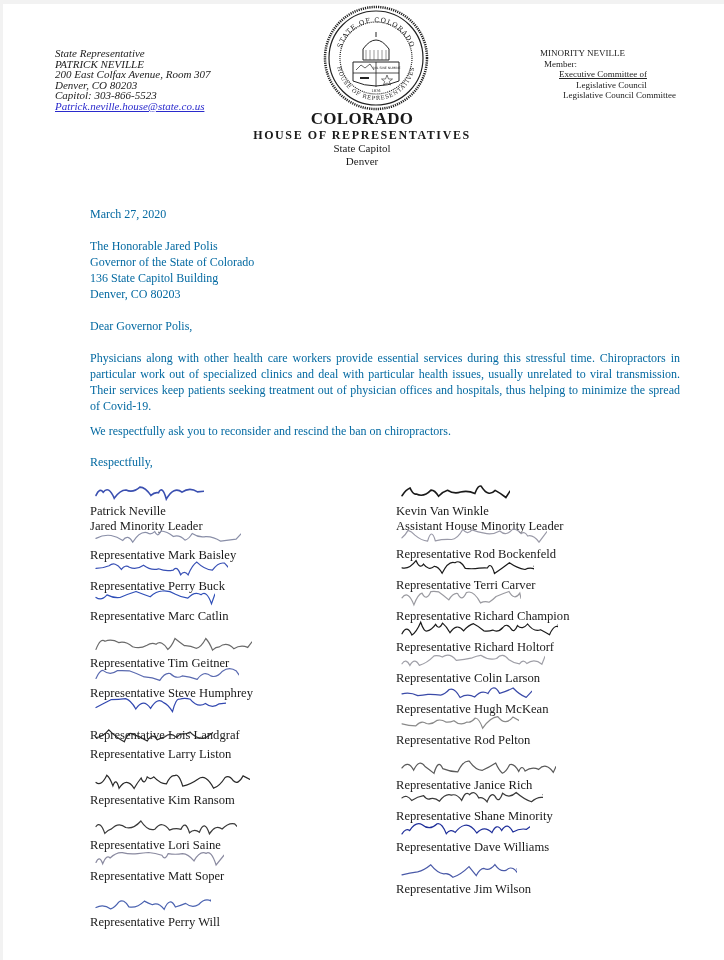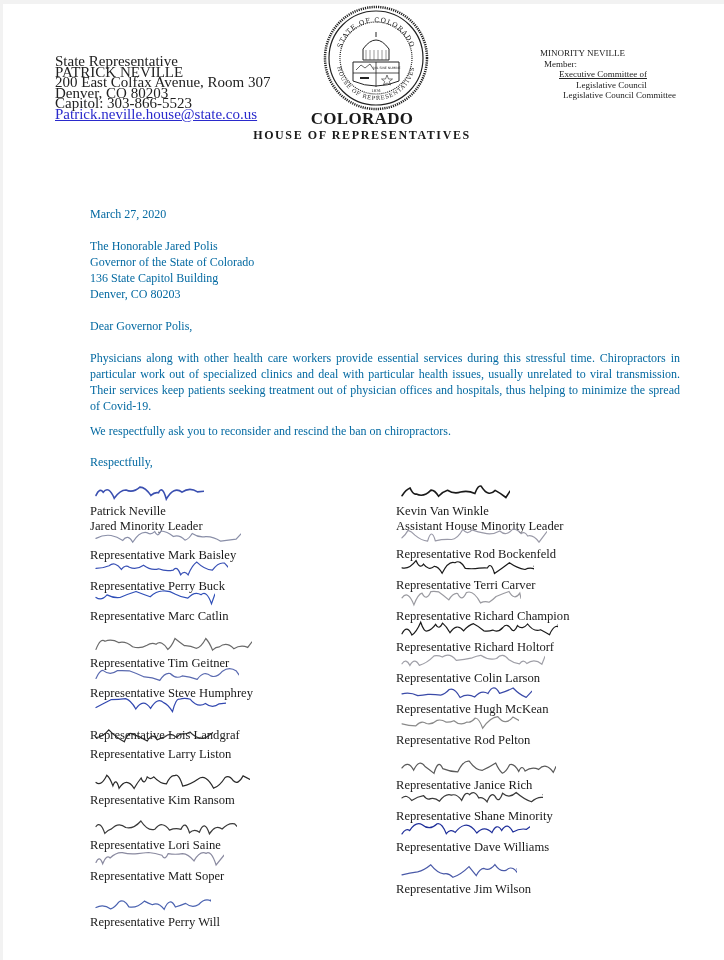--- a/index.html
+++ b/index.html
@@ -9,21 +9,21 @@
       font-family: "Liberation Serif", "DejaVu Serif", serif;
       color: #1a1a1a;
       position: relative;
     }
     .page {
       position: absolute; left: 3px; top: 4px; width: 721px; height: 956px;
       background: #ffffff;
     }
     .abs { position: absolute; }
     .lh-left {
-      left: 55px; top: 56px; font-size: 15px; line-height: 10.6px; color: #222;
+      left: 55px; top: 48px; font-size: 11px; line-height: 10.6px; color: #222; font-style: italic;
     }
     .lh-left .email { color: #2a2acc; text-decoration: underline; }
     .lh-right {
       left: 540px; top: 48px; font-size: 9px; line-height: 10.6px; color: #222;
     }
     .lh-right .ind1 { padding-left: 4px; }
     .lh-right .ind2 { padding-left: 19px; text-decoration: underline; }
     .lh-right .ind3 { padding-left: 36px; }
     .lh-right .ind4 { padding-left: 23px; }
     .seal { left: 323px; top: 5px; width: 106px; height: 106px; }
@@ -95,20 +95,22 @@
     <text x="64" y="64" font-size="3.2" fill="#222" text-anchor="middle" font-family="DejaVu Sans, sans-serif">NIL SINE NUMINE</text>
     <rect x="37" y="72" width="9" height="2" fill="#222"></rect>
     <polygon points="64,70 65.5,74 69.5,74 66.3,76.5 67.5,80 64,78 60.5,80 61.7,76.5 58.5,74 62.5,74" fill="none" stroke="#222" stroke-width="0.6"></polygon>
     <text x="53" y="87" font-size="3.6" fill="#222" text-anchor="middle" font-family="DejaVu Sans, sans-serif">1876</text>
   </svg>
 </div>
 
 <div class="abs center-head">
   <div class="h1">COLORADO</div>
   <div class="h2">HOUSE OF REPRESENTATIVES</div>
+  <div class="h3">State Capitol</div>
+  <div class="h3">Denver</div>
 </div>
 
 <div class="abs body-text date">March 27, 2020</div>
 
 <div class="abs body-text addr">
   <div>The Honorable Jared Polis</div>
   <div>Governor of the State of Colorado</div>
   <div>136 State Capitol Building</div>
   <div>Denver, CO 80203</div>
 </div>

